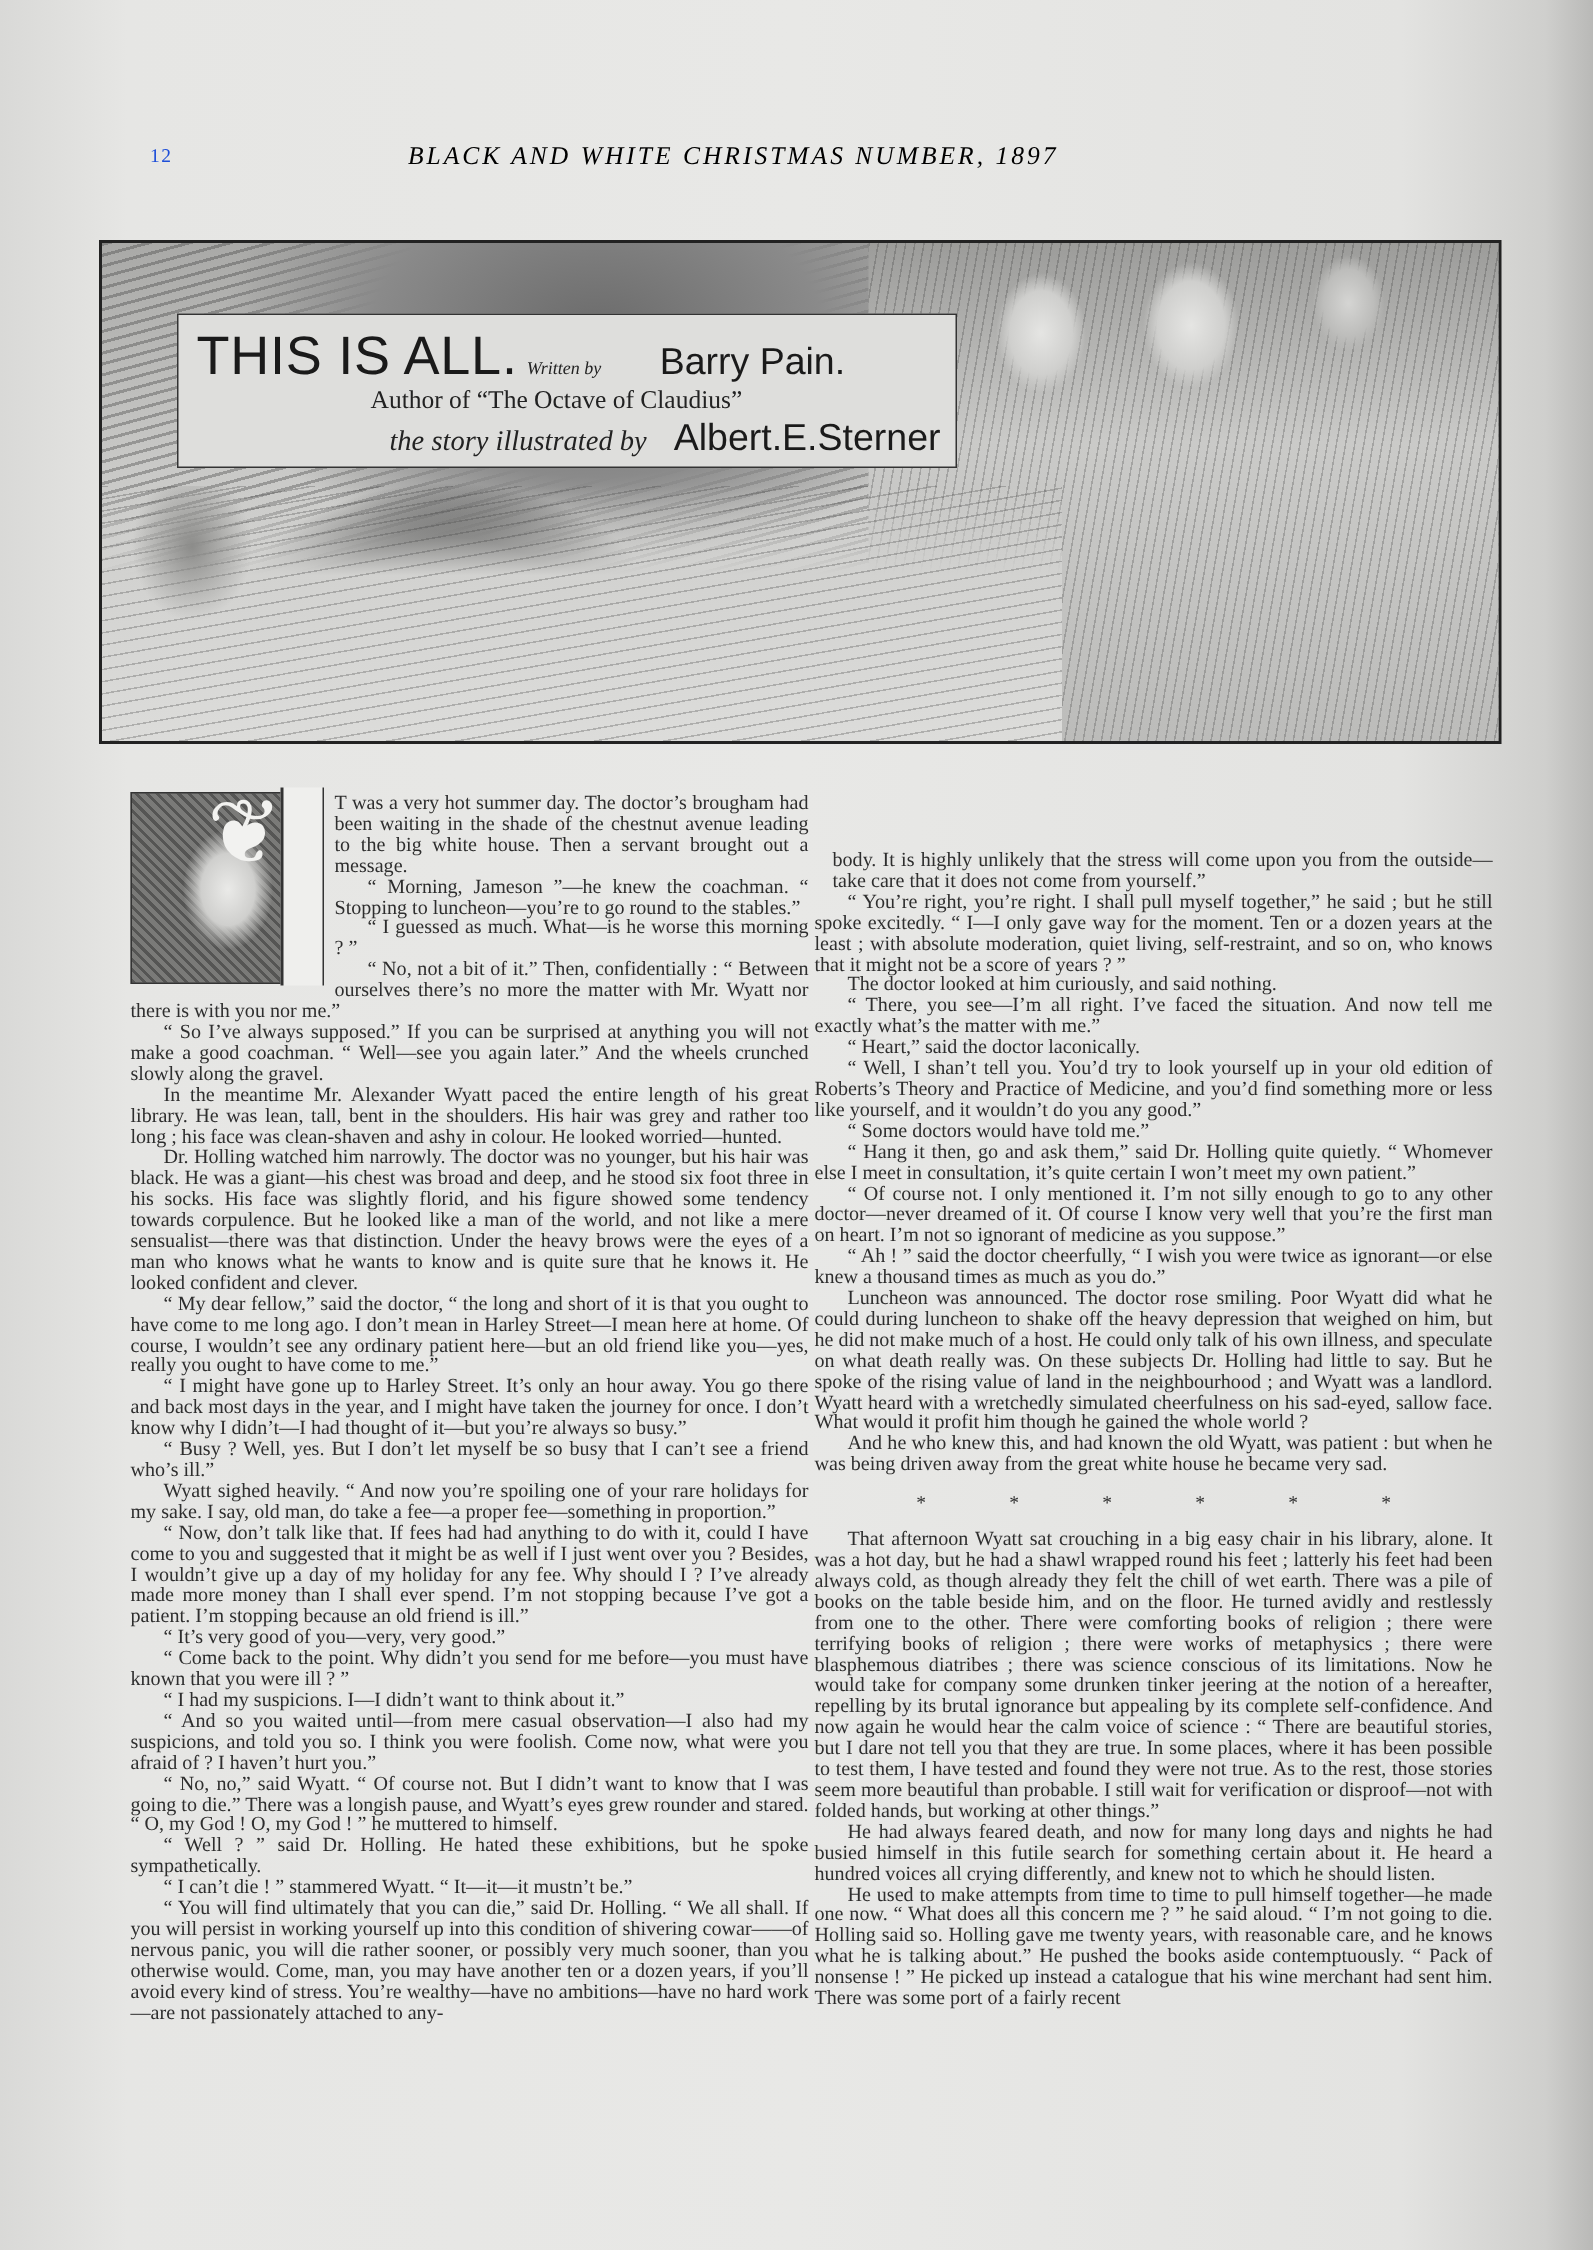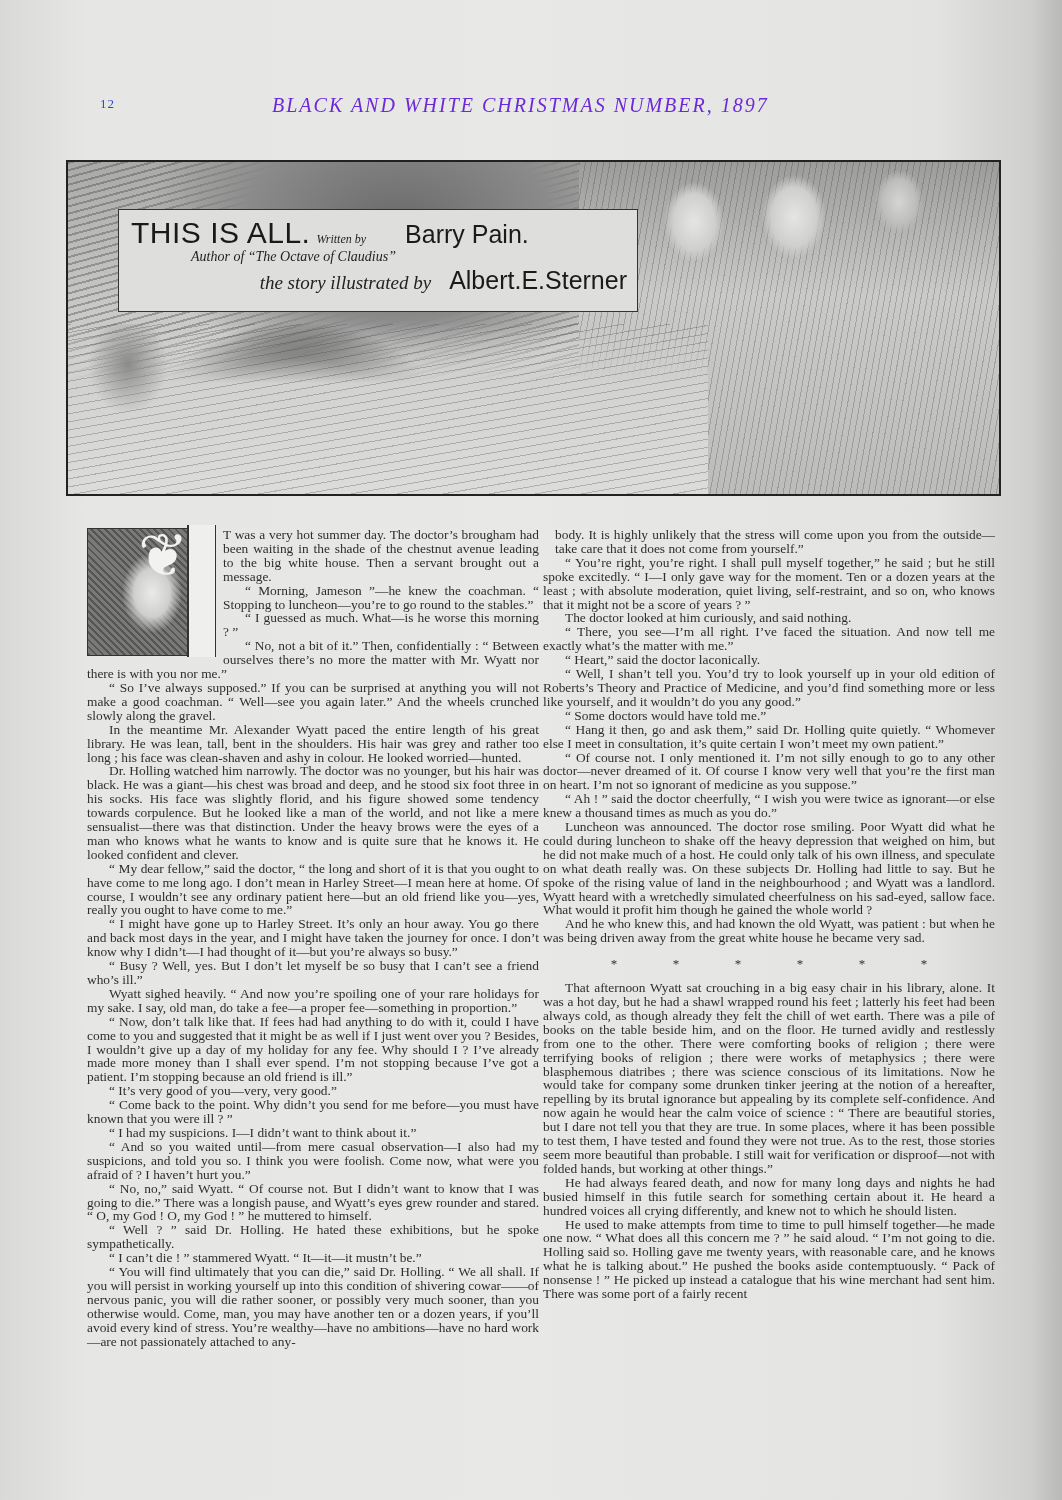--- a/index.html
+++ b/index.html
@@ -4,21 +4,21 @@
 <style>
   html, body { margin:0; padding:0; }
   body {
     width:1062px; height:1500px; overflow:hidden; position:relative;
     background: linear-gradient(90deg, #d9d9d7 0%, #e6e6e4 8%, #e8e8e6 50%, #e3e3e1 88%, #cfcfcd 97%, #b9b9b7 100%);
     font-family: "Liberation Serif", "DejaVu Serif", serif;
     color:#2b2b2b;
   }
   .running-head { position:absolute; top:94px; left:0; width:1062px; height:24px; }
   .page-num { position:absolute; left:100px; top:2px; font-size:13px; letter-spacing:1px; color:#1d4ed8;text-align:center; }
-  .mast { position:absolute; left:272px; top:0; font-size:20px; font-style:italic; letter-spacing:2px; color:#6d28d9; white-space:nowrap; }
+  .mast { position:absolute; left:272px; top:0; font-size:17px; font-style:italic; letter-spacing:2px; color:#000000; white-space:nowrap; }
 
   .illustration {
     position:absolute; left:66px; top:160px; width:935px; height:336px;
     border:2px solid #222; box-sizing:border-box; overflow:hidden;
     background:
       radial-gradient(ellipse 140px 90px at 230px 250px, #1e1e1e 0%, #2a2a2a 60%, transparent 100%),
       radial-gradient(ellipse 250px 160px at 330px 60px, #6b6b6b 0%, #8a8a8a 60%, transparent 100%),
       repeating-linear-gradient(165deg, rgba(60,60,60,.35) 0 2px, transparent 2px 7px),
       linear-gradient(180deg, #a9a9a7 0%, #c9c9c7 45%, #d8d8d6 100%);
   }
@@ -35,31 +35,31 @@
       radial-gradient(ellipse 40px 50px at 60px 40px, #8c8c8a 0%, transparent 100%),
       repeating-linear-gradient(170deg, rgba(70,70,70,.3) 0 1px, transparent 1px 8px),
       linear-gradient(180deg, transparent 0%, #d2d2d0 35%, #dcdcda 100%);
   }
   .title-plate {
     position:absolute; left:50px; top:47px; width:520px; height:103px;
     background:#dededc; border:1.5px solid #333; box-sizing:border-box;
     padding:6px 10px 0 12px;
   }
   .tp-line1 { white-space:nowrap; }
-  .tp-title { font-family:"Liberation Sans", sans-serif; font-size:30px; color:#1a1a1a; letter-spacing:0.5px; }
+  .tp-title { font-family:"Liberation Sans", sans-serif; font-size:36px; color:#1a1a1a; letter-spacing:0.5px; }
   .tp-written { font-style:italic; font-size:12px; margin:0 6px; color:#222; }
   .tp-author { font-family:"Liberation Sans", sans-serif; font-size:25px; color:#1a1a1a;margin-left:33px; }
-  .tp-line2 { font-style:italic; font-size:14px; color:#222; margin-left:60px; margin-top:-1px; white-space:nowrap; }
+  .tp-line2 { font-size:17px; color:#222; margin-left:116px; margin-top:-1px; white-space:nowrap; }
   .tp-line3 { white-space:nowrap; margin-top:1px;text-align:right; }
   .tp-illus { font-style:italic; font-size:19px; color:#222; }
   .tp-illustrator { font-family:"Liberation Sans", sans-serif; font-size:25px; color:#1a1a1a; margin-left:18px; }
 
   .col { position:absolute; top:528px; width:452px; font-size:13.4px; line-height:13.9px; text-align:justify; color:#2e2e2e; }
   .col-left { left:87px; }
-  .col-right { left:543px; }
+  .col-right { left:543px;margin-top:38px; }
   .col p { margin:0; text-indent:22px; }
   .col p.noindent { text-indent:0;padding-left:12px; }
   .dropcap {
     float:left; width:126px; height:128px; margin:0 10px 2px 0; position:relative;
     border:1.5px solid #333; box-sizing:border-box;
     background:
       radial-gradient(ellipse 30px 40px at 64px 64px, #eaeae8 0%, #cfcfcd 60%, transparent 100%),
       repeating-linear-gradient(45deg, rgba(40,40,40,.45) 0 2px, transparent 2px 5px),
       #7a7a78;
   }

